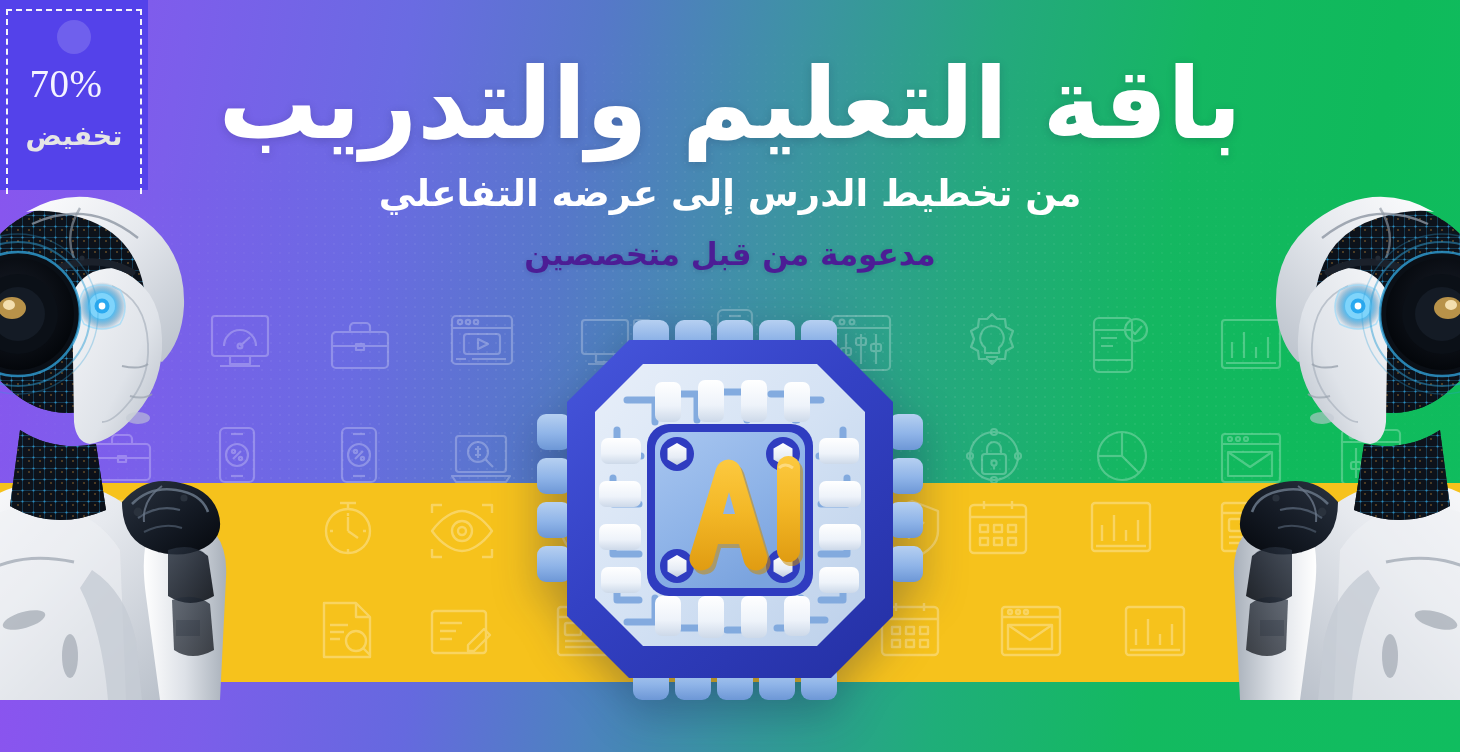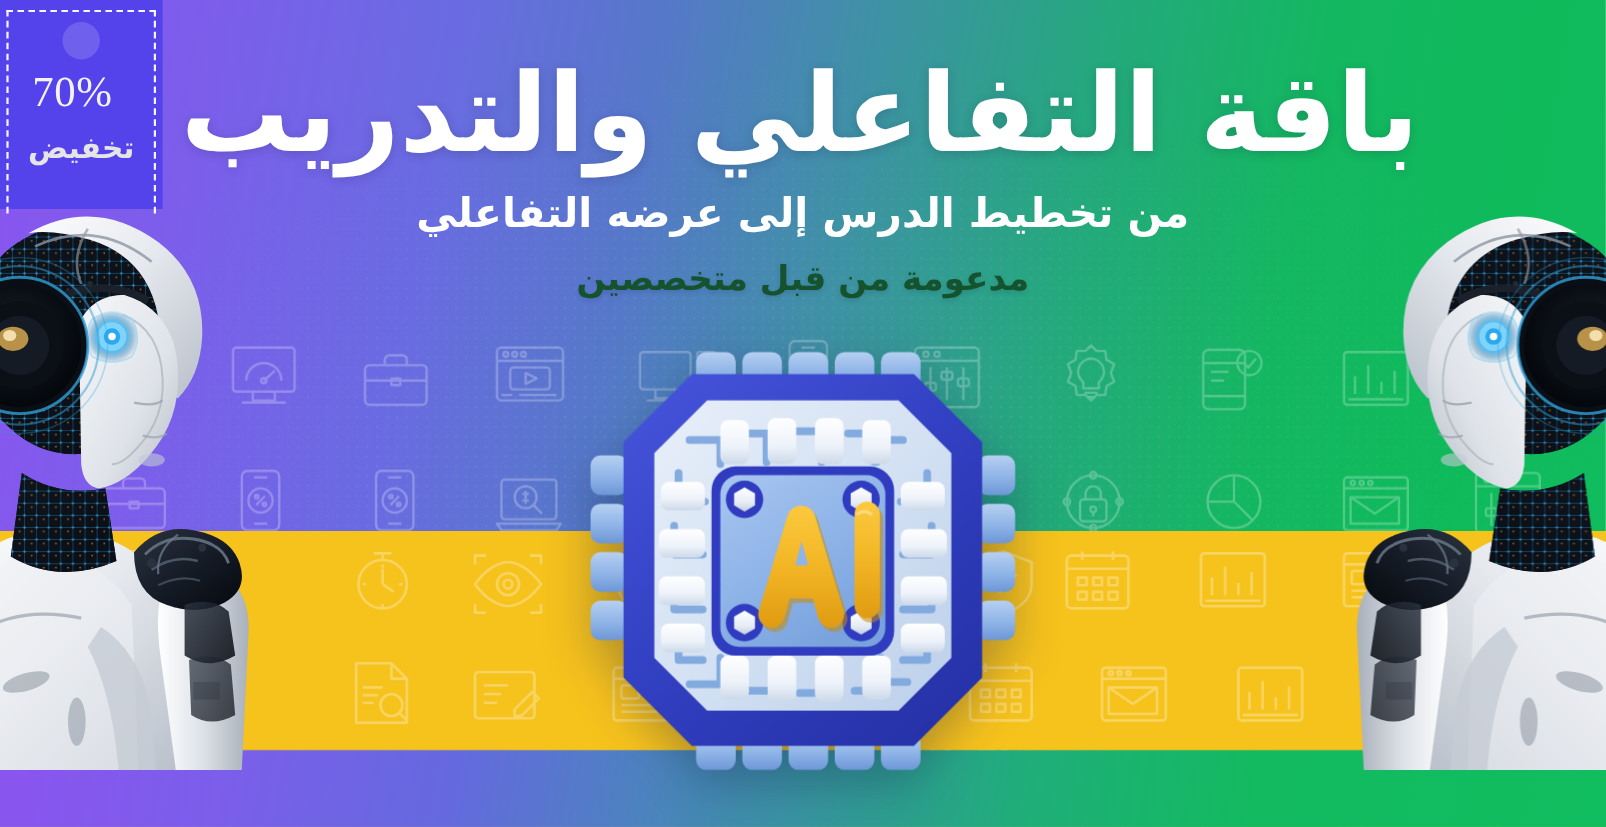--- a/index.html
+++ b/index.html
@@ -121,21 +121,21 @@
     margin-top:20px;
     display:flex;flex-direction:row;
     justify-content:center;
     gap:86px;
     direction:rtl;
   }
   .feature{
     font-family:"DejaVu Sans","Liberation Sans",sans-serif;
     font-weight:700;
     font-size:31px;line-height:1.2;
-    color:#14532d;
+    color:#4c1d95;
     white-space:nowrap;
     text-shadow:0 1px 5px rgba(20,20,60,.15);
   }
 
   
   .robot{
     position:absolute;bottom:52px;
     width:300px;height:600px;
     z-index:30;
     pointer-events:none;
@@ -421,21 +421,21 @@
   <div class="band-bottom"></div>
 
   <div class="badge">
     <div class="hole"></div>
     <div class="dash"></div>
     <div class="pct">70%</div>
     <div class="word">تخفيض</div>
   </div>
 
   <div class="texts">
-    <div class="title">باقة التفاعلي والتدريب</div>
+    <div class="title">باقة التعليم والتدريب</div>
     <div class="subtitle">من تخطيط الدرس إلى عرضه التفاعلي</div>
     <div class="features">
       <div class="feature">مدعومة من قبل متخصصين</div>
     </div>
   </div>
 
   <div class="robot left">
     <svg viewBox="0 0 300 600" xmlns="http://www.w3.org/2000/svg">
       <defs>
         <linearGradient id="shellL" x1="0" y1="0" x2="1" y2="1">

